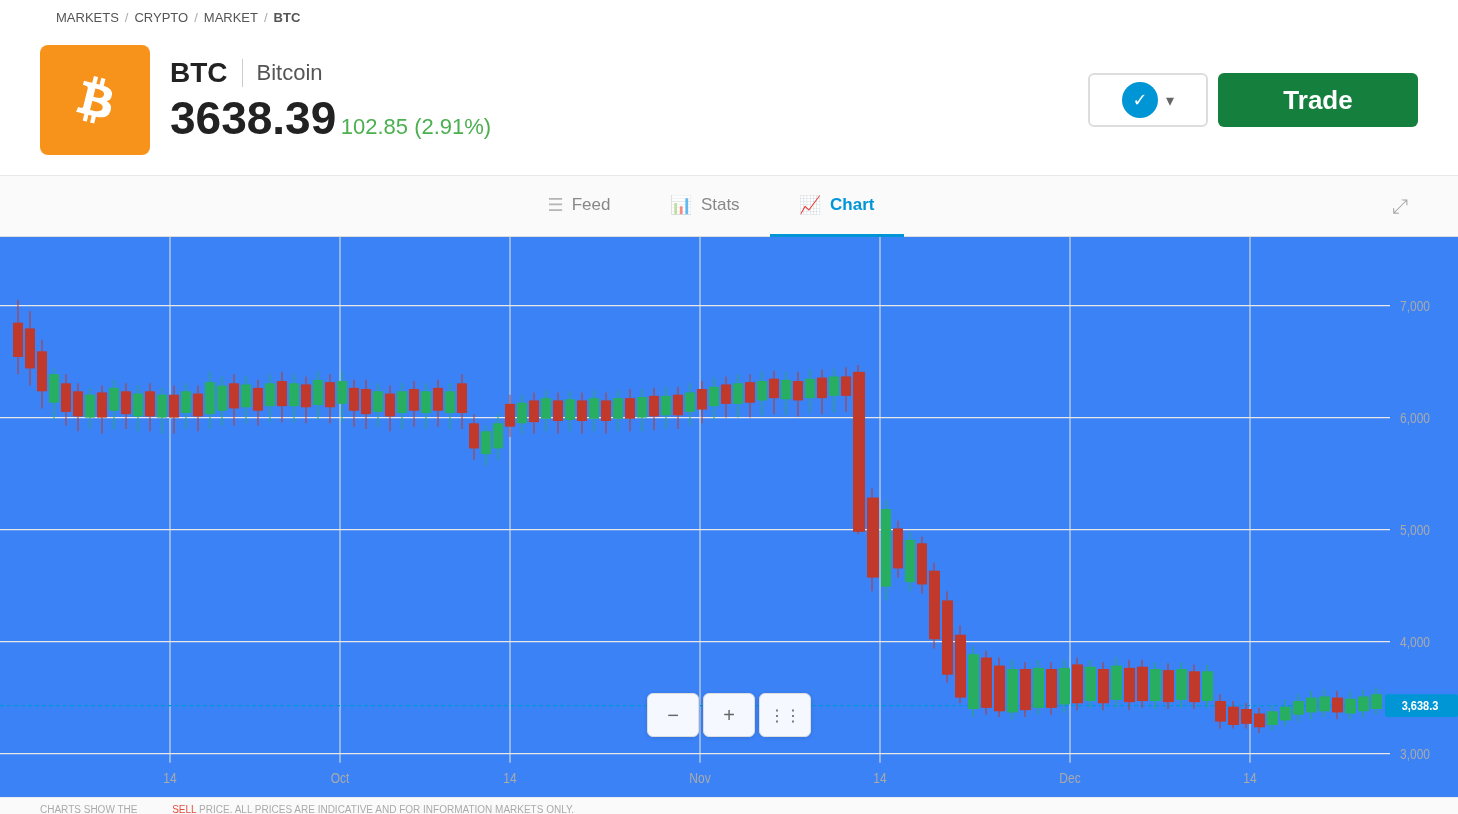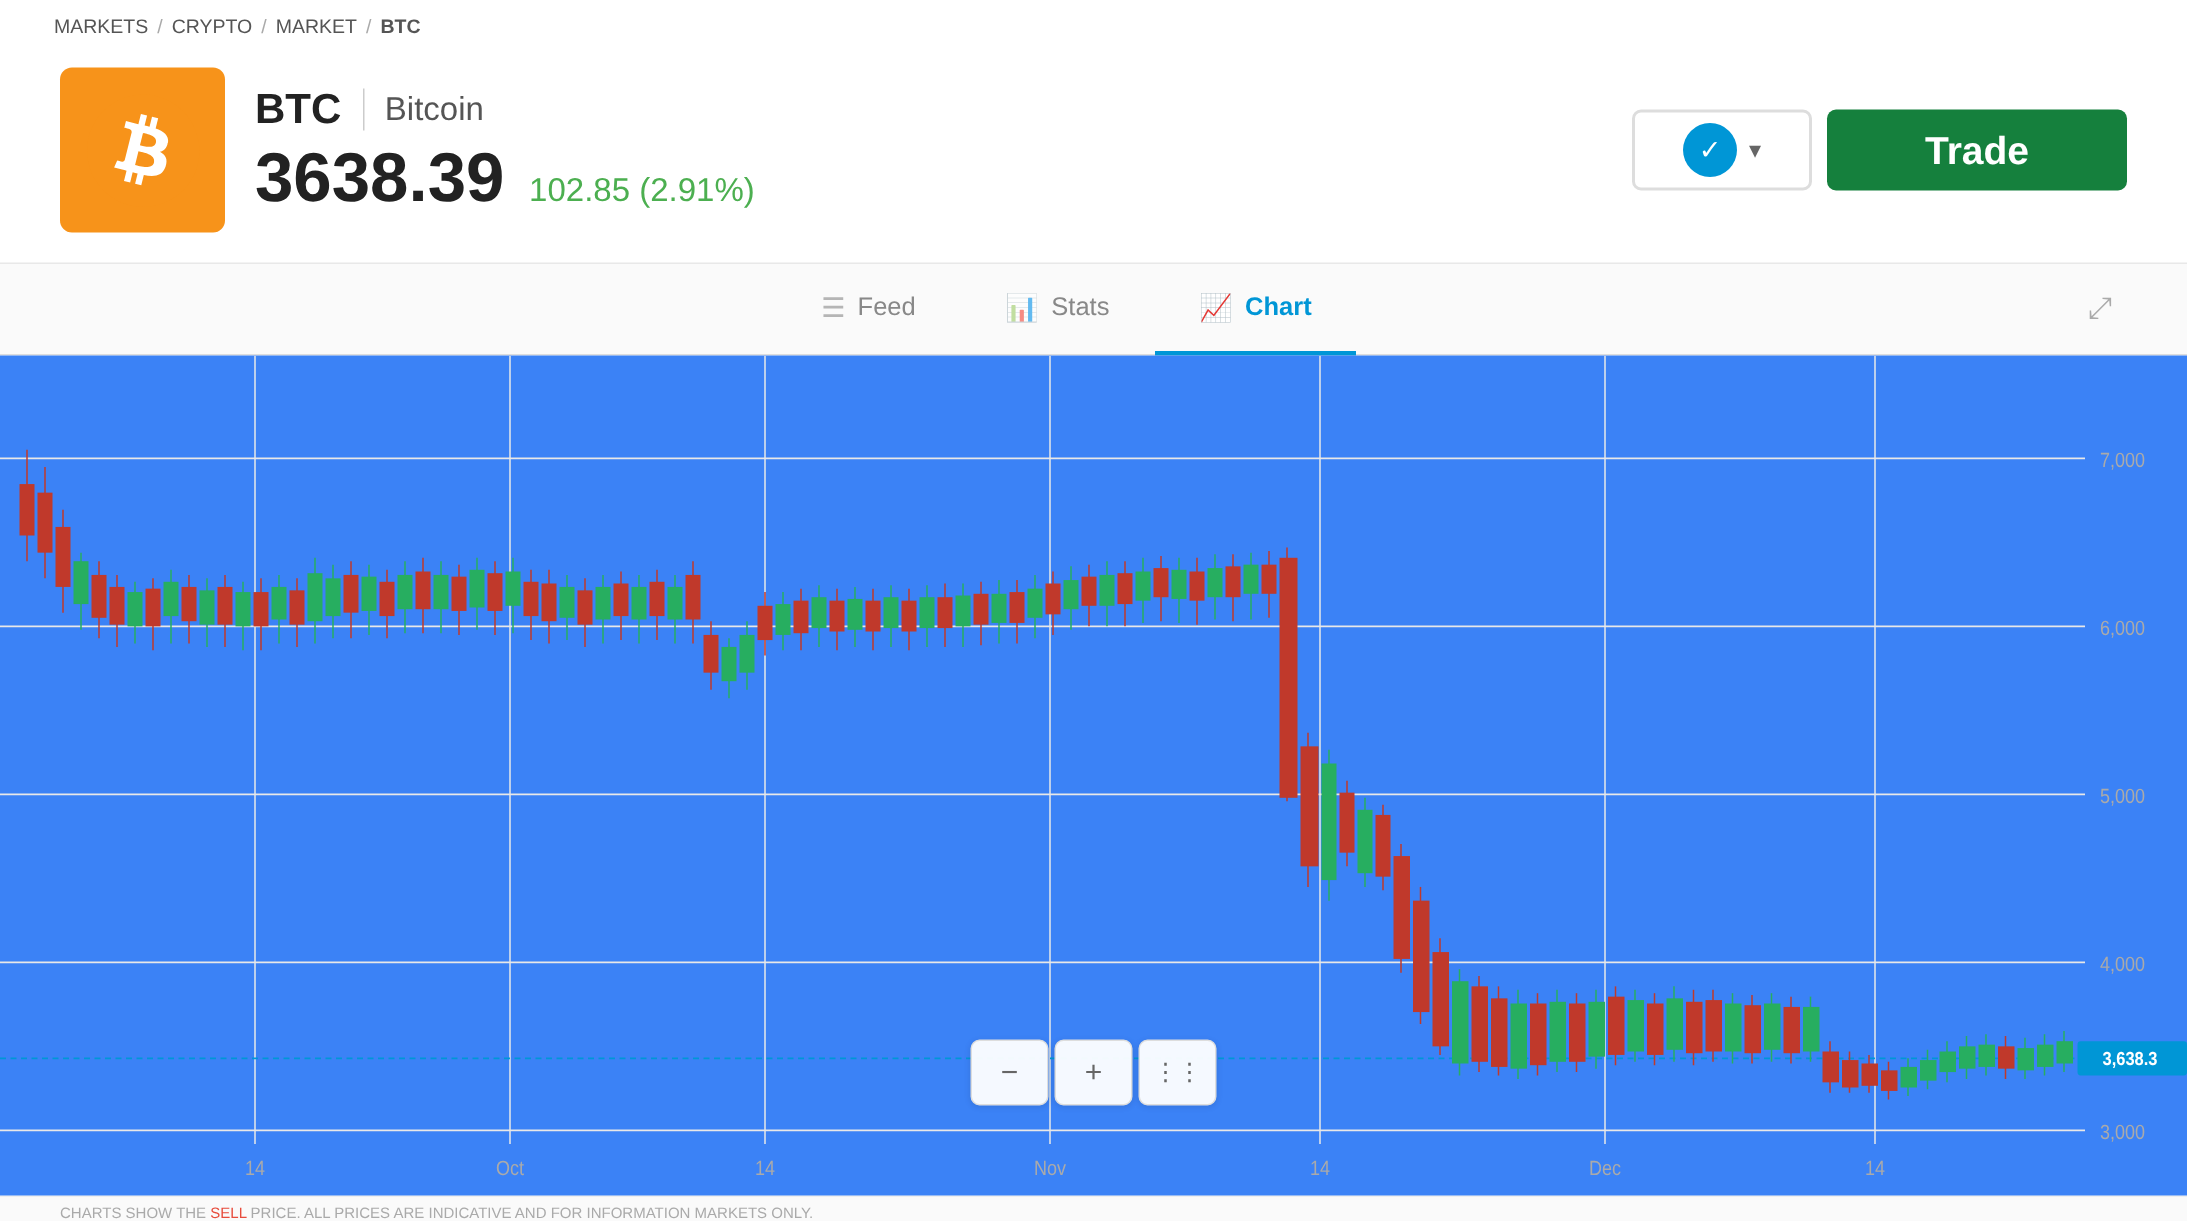--- a/index.html
+++ b/index.html
@@ -2,21 +2,21 @@
 <html><head>
   <meta charset="utf-8">
   <style>
     * { margin: 0; padding: 0; box-sizing: border-box; }
     body { font-family: Arial, sans-serif; background: #fff; color: #333; width: 1458px; height: 814px; overflow: hidden; }
 
     
     .breadcrumb {
       display: flex;
       align-items: center;
-      padding: 10px 36px;
+      padding: 10px 56px;
       font-size: 13px;
       color: #888;
       gap: 6px;
     }
     .breadcrumb span { color: #aaa; }
     .breadcrumb a { color: #555; text-decoration: none; font-weight: 500; }
     .breadcrumb .active { color: #555; font-weight: 600; }
 
     
     .header-section {
@@ -77,21 +77,20 @@
       font-size: 46px;
       font-weight: 700;
       color: #222;
       line-height: 1.1;
     }
 
     .coin-change {
       font-size: 22px;
       color: #4caf50;
       font-weight: 500;
-      margin-left: 12px;
     }
 
     .coin-meta {
       font-size: 11px;
       color: #aaa;
       margin-top: 6px;
       letter-spacing: 0.5px;
       display: flex;
       align-items: center;
       gap: 6px;
@@ -244,20 +243,21 @@
     .disclaimer {
       padding: 6px 40px;
       font-size: 10px;
       color: #aaa;
       background: #fafafa;
       border-top: 1px solid #eee;
     }
 
     .disclaimer .sell-highlight {
       color: #e74c3c;
+      margin-left: 32px;
     }
   </style>
 </head>
 <body>
 
 <div class="breadcrumb">
   <a>MARKETS</a>
   <span>/</span>
   <a>CRYPTO</a>
   <span>/</span>

